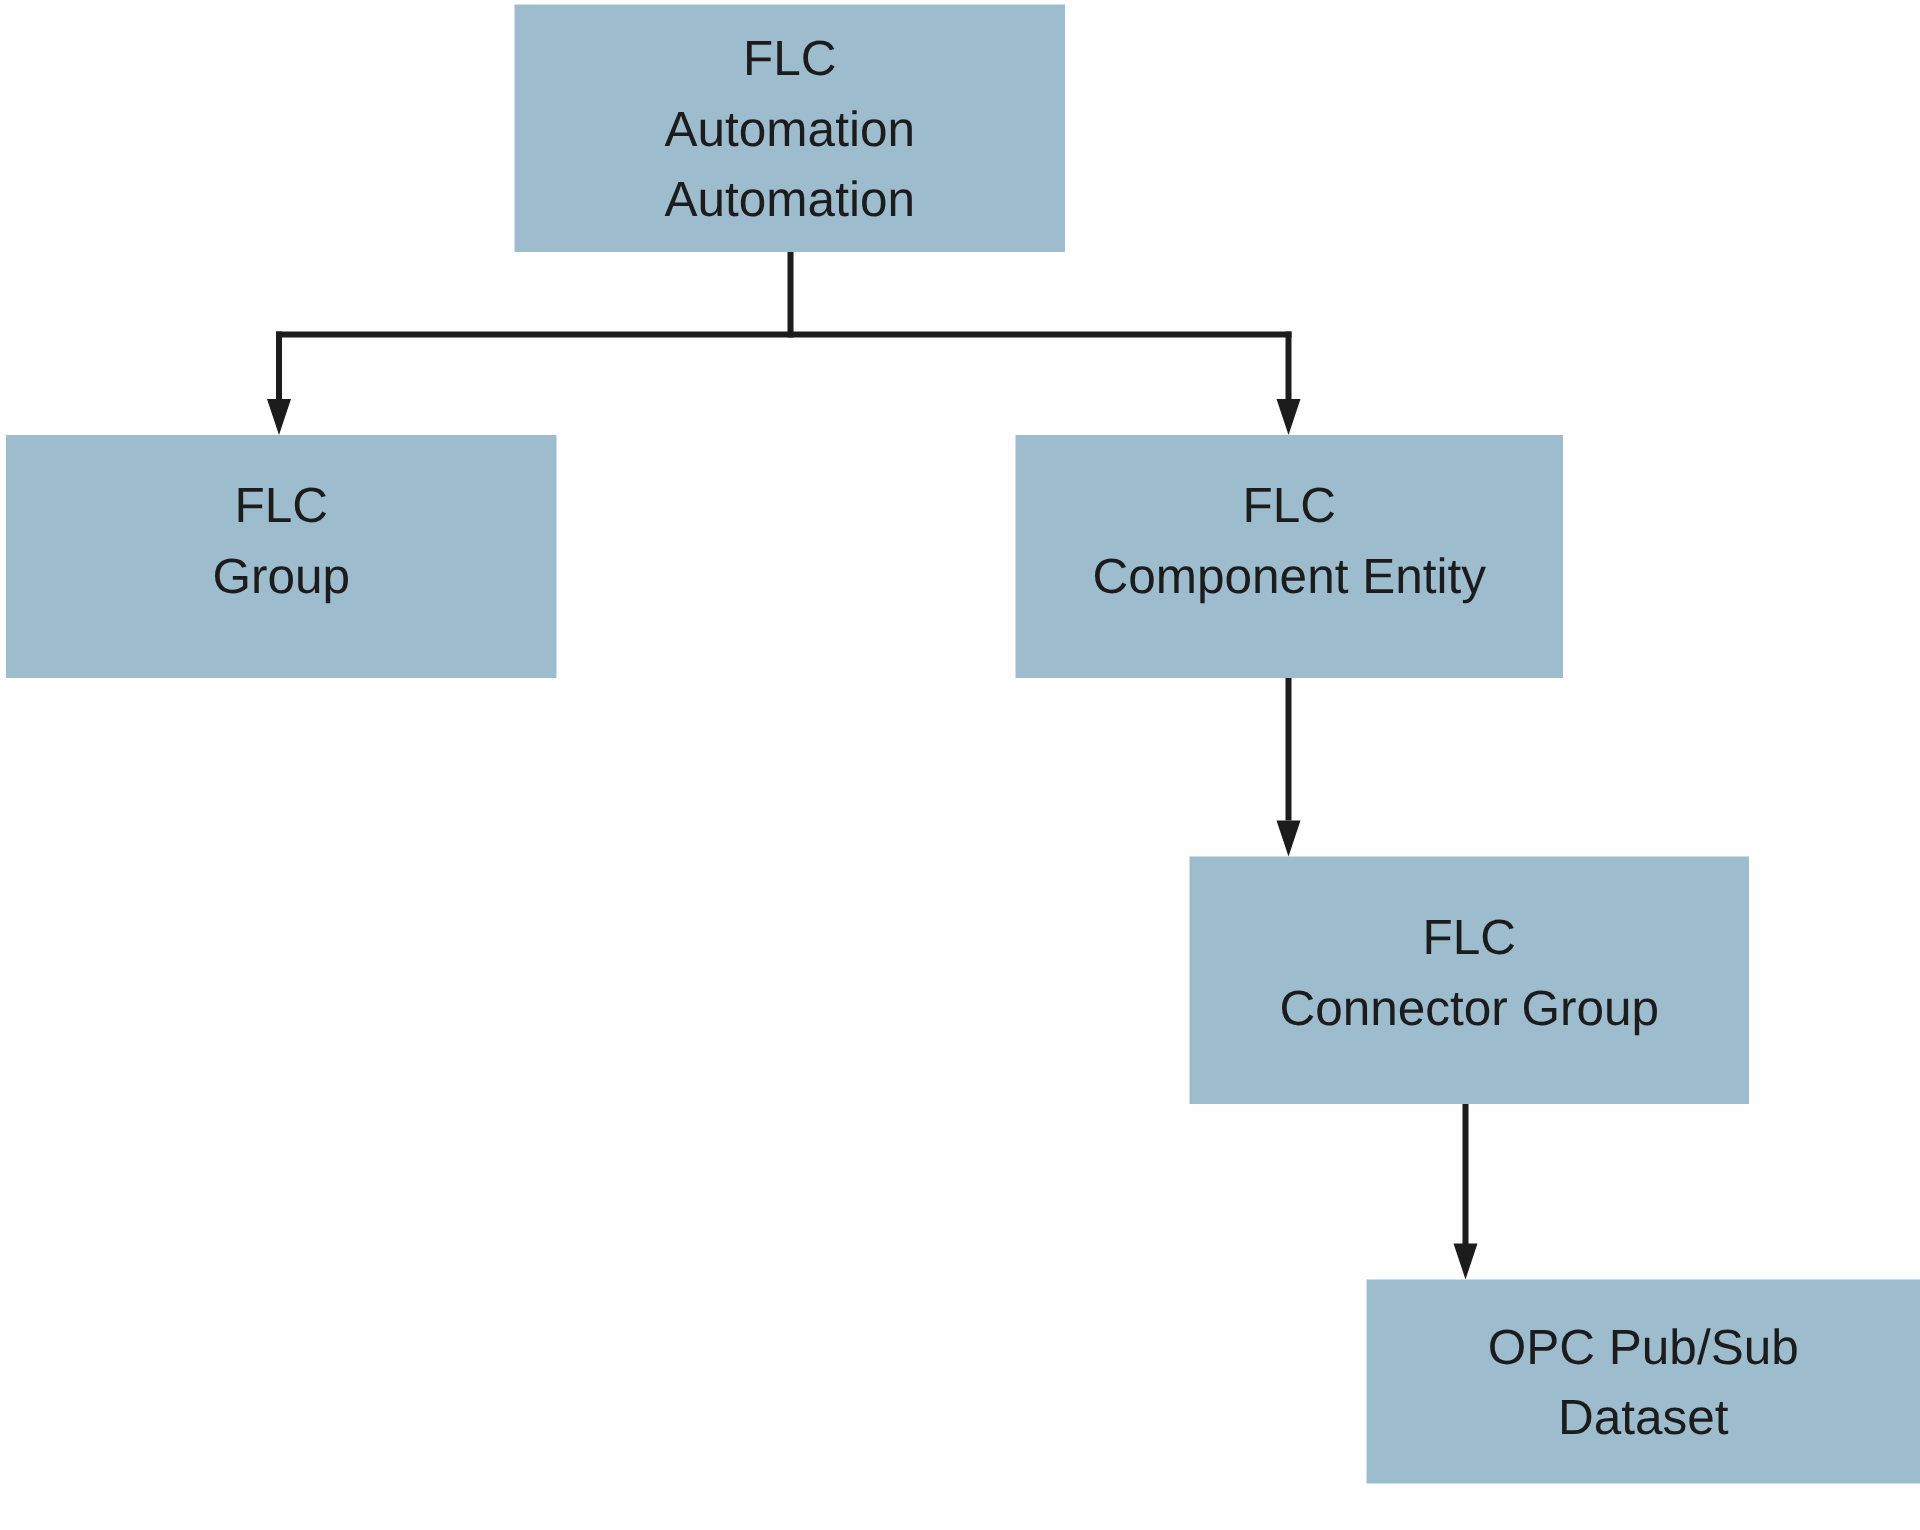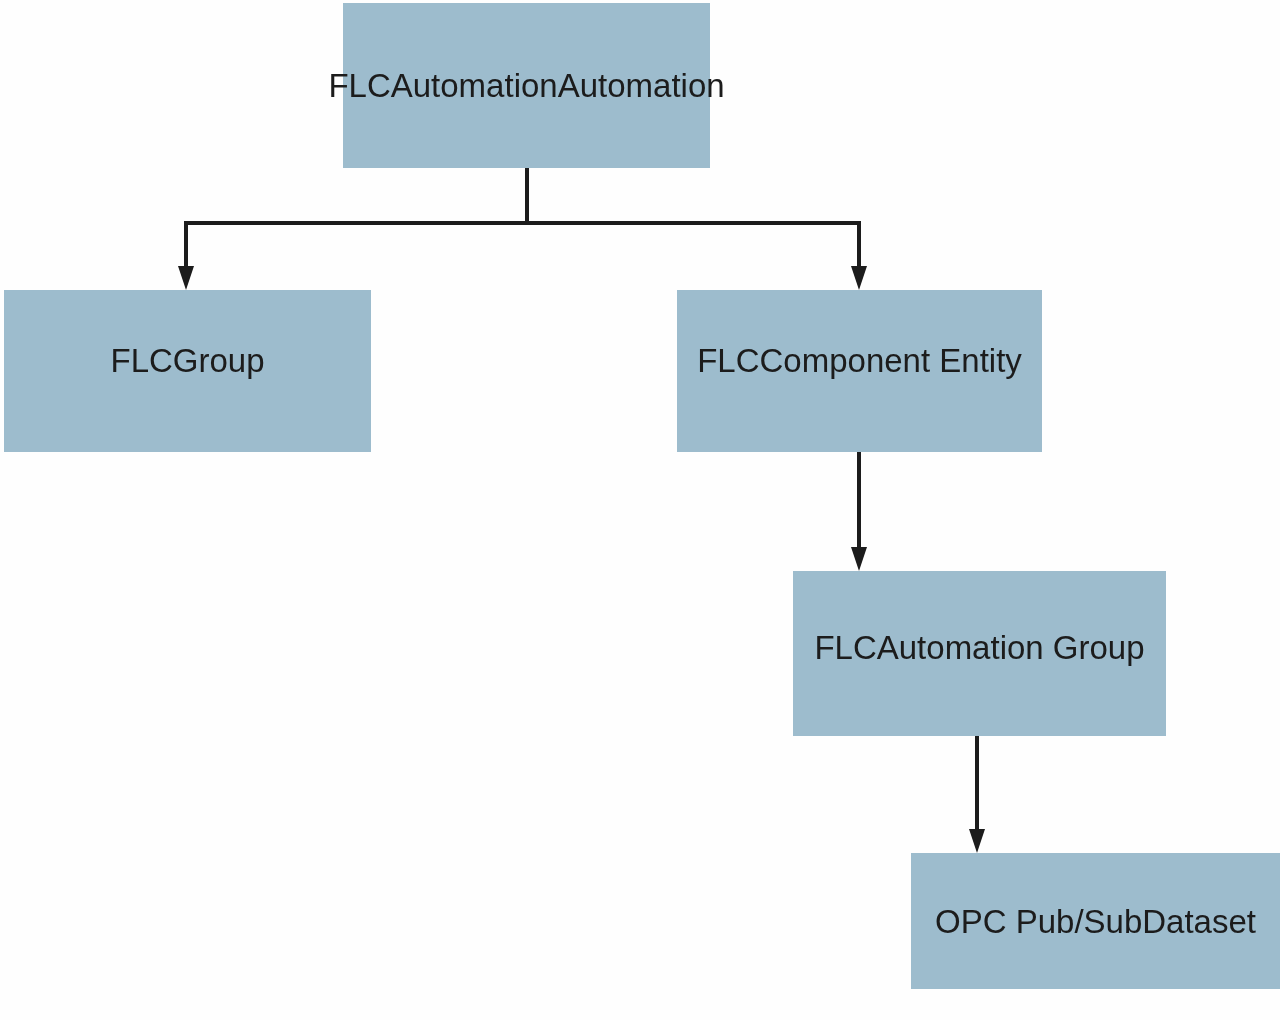--- a/index.html
+++ b/index.html
@@ -15,21 +15,21 @@
     width: 1280px;
     height: 1020px;
     background: var(--bg);
     overflow: hidden;
     font-family: "Liberation Sans", sans-serif;
   }
   .node {
     position: absolute;
     background: var(--box-fill);
     display: flex;
-    flex-direction: row;
+    flex-direction: column;
     align-items: center;
     justify-content: center;
     text-align: center;
     color: var(--text);
     font-size: 33px;
     line-height: 47px;
     font-weight: 400;
   }
   .node-automation-component { left: 343px; top: 3px;   width: 367px; height: 165px; }
   .node-asset                { left: 4px;   top: 290px; width: 367px; height: 162px; padding-bottom: 22px; }
@@ -95,21 +95,21 @@
     <span>Group</span>
   </div>
 
   <div class="node node-functional-entity">
     <span>FLC</span>
     <span>Component Entity</span>
   </div>
 
   <div class="node node-connector-group">
     <span>FLC</span>
-    <span>Automation Group</span>
+    <span>Connector Group</span>
   </div>
 
   <div class="node node-opc-pubsub-dataset">
     <span>OPC Pub/Sub</span>
     <span>Dataset</span>
   </div>
 
 </div>
 
 </body></html>

